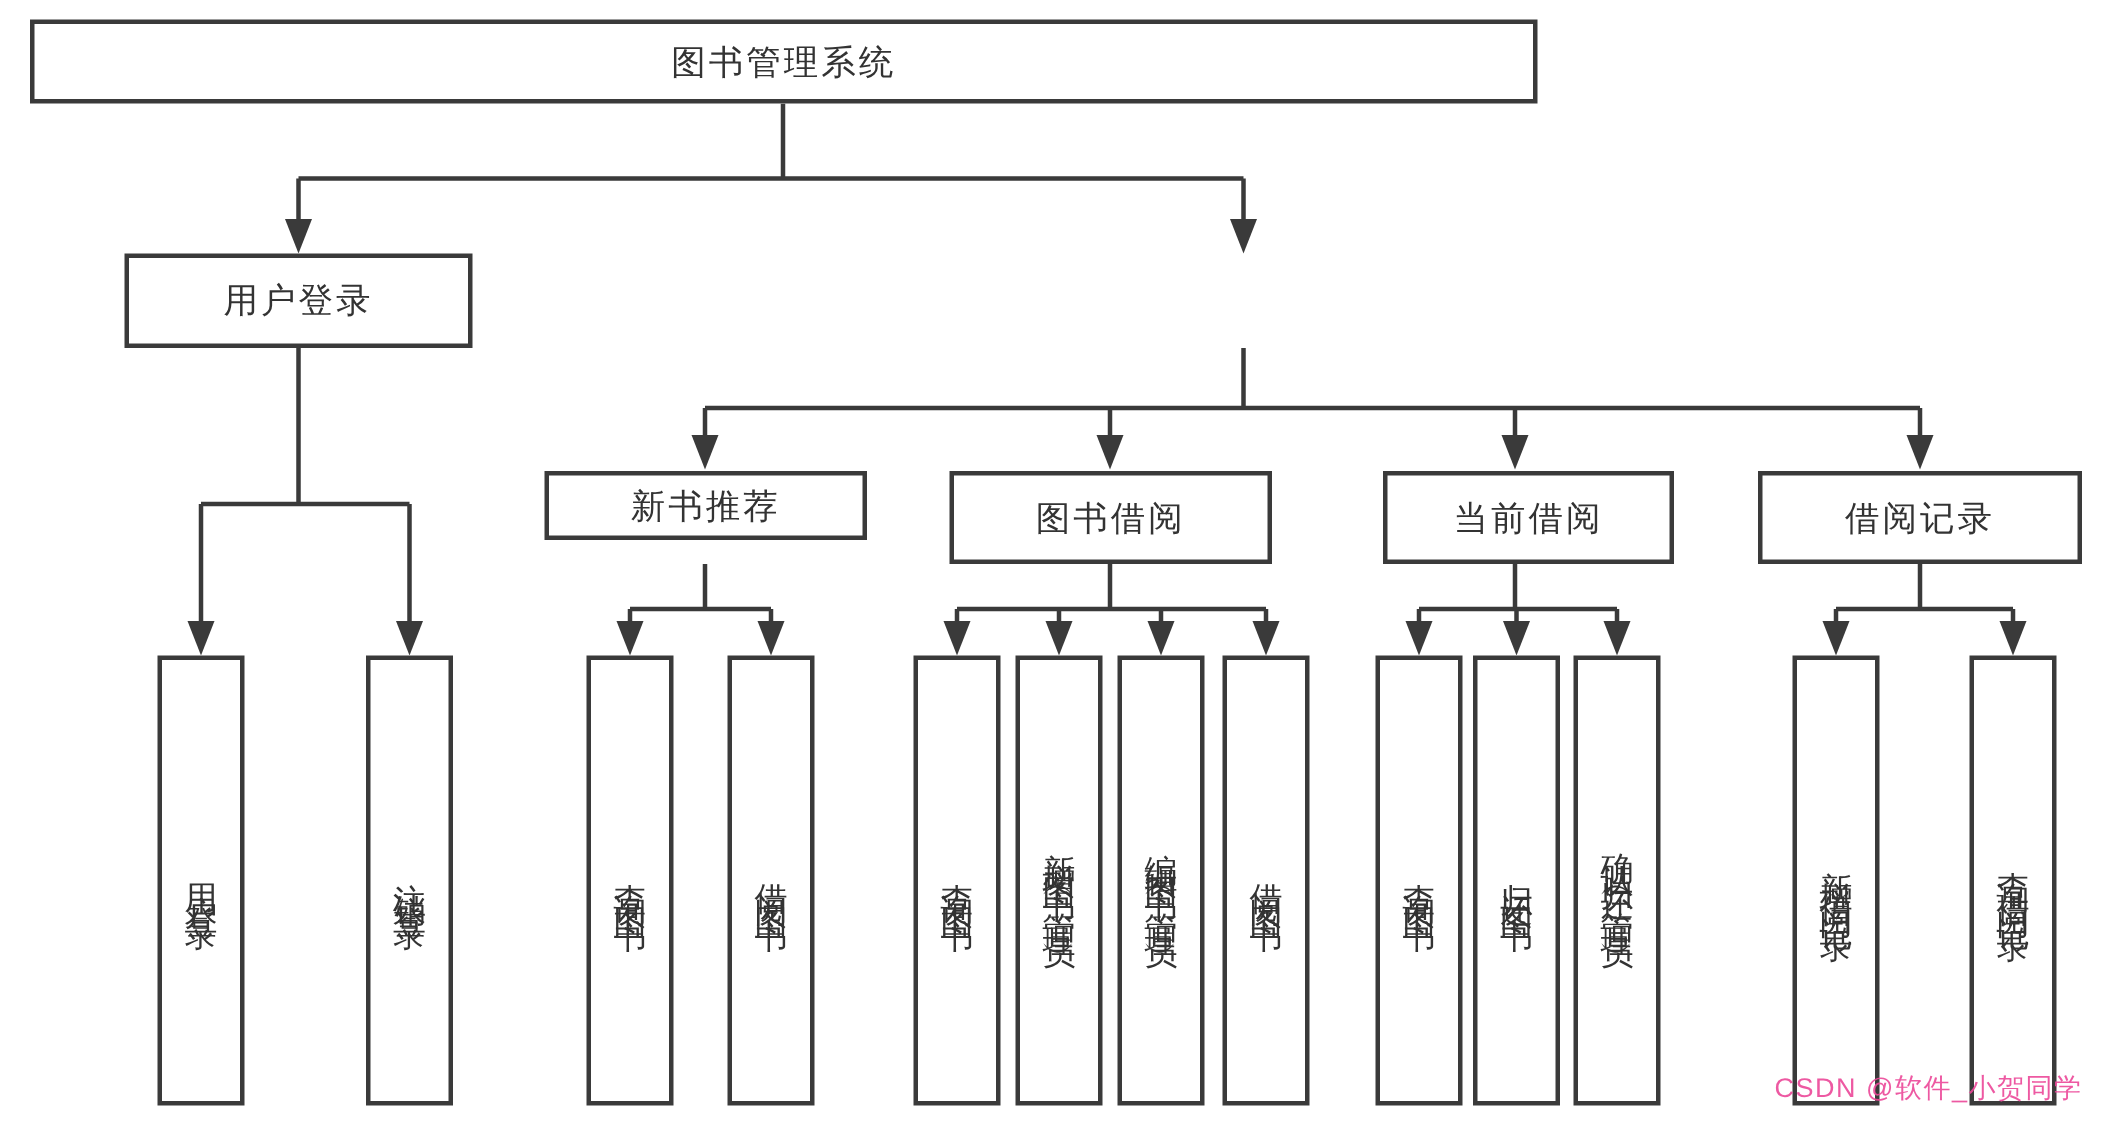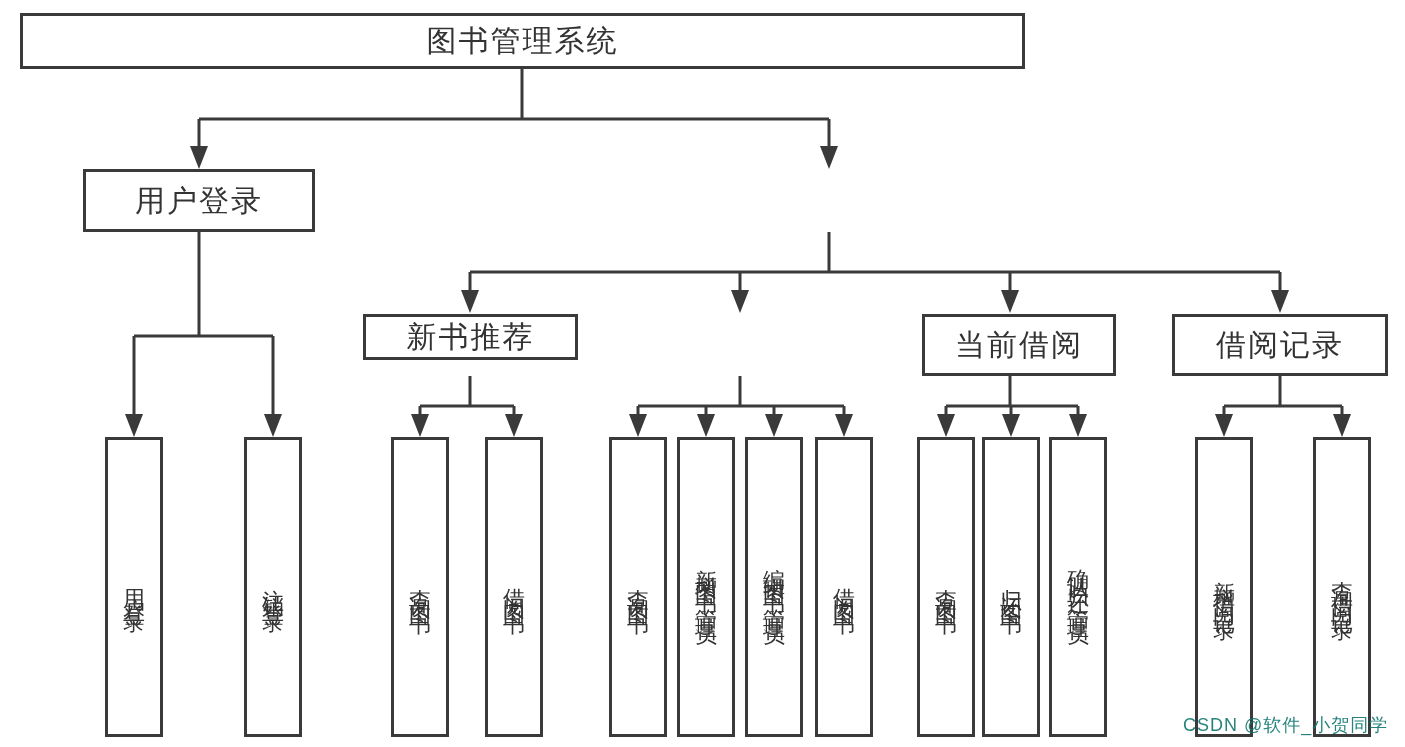--- a/index.html
+++ b/index.html
@@ -27,41 +27,41 @@
     box-sizing: border-box;
     border: 3px solid #3a3a3a;
     background: #ffffff;
     display: flex;
     align-items: center;
     justify-content: center;
     color: #333333;
     z-index: 2;
   }
   .node.h .lbl {
-    font-size: 30px;
+    font-size: 23px;
     letter-spacing: 2px;
     white-space: nowrap;
     line-height: 1;
     text-align: center;
   }
   .node.v .lbl {
     writing-mode: vertical-rl;
     text-orientation: mixed;
     font-size: 22px;
     letter-spacing: 8px;
     line-height: 1;
     max-height: 284px;
   }
   .watermark {
     position: absolute;
     left: 1183px;
     top: 713px;
     font-size: 18px;
     letter-spacing: 1px;
-    color: #0f766e;
+    color: #ec4899;
     opacity: 0.9;
     white-space: nowrap;
     z-index: 5;
   }
 </style>
 </head>
 <body>
 
 <div class="canvas">
 
@@ -101,20 +101,23 @@
   <div class="node h" style="left:20px; top:13px; width:1005px; height:56px;">
     <span class="lbl">图书管理系统</span>
   </div>
 
   <div class="node h" style="left:83px; top:169px; width:232px; height:63px;">
     <span class="lbl">用户登录</span>
   </div>
 
   <div class="node h" style="left:363px; top:314px; width:215px; height:46px;">
     <span class="lbl">新书推荐</span>
+  </div>
+  <div class="node h" style="left:633px; top:314px; width:215px; height:62px;">
+    <span class="lbl">图书借阅</span>
   </div>
   <div class="node h" style="left:922px; top:314px; width:194px; height:62px;">
     <span class="lbl">当前借阅</span>
   </div>
   <div class="node h" style="left:1172px; top:314px; width:216px; height:62px;">
     <span class="lbl">借阅记录</span>
   </div>
 
   <div class="node v" style="left:105px; top:437px; width:58px; height:300px;">
     <span class="lbl">用户登录</span>

